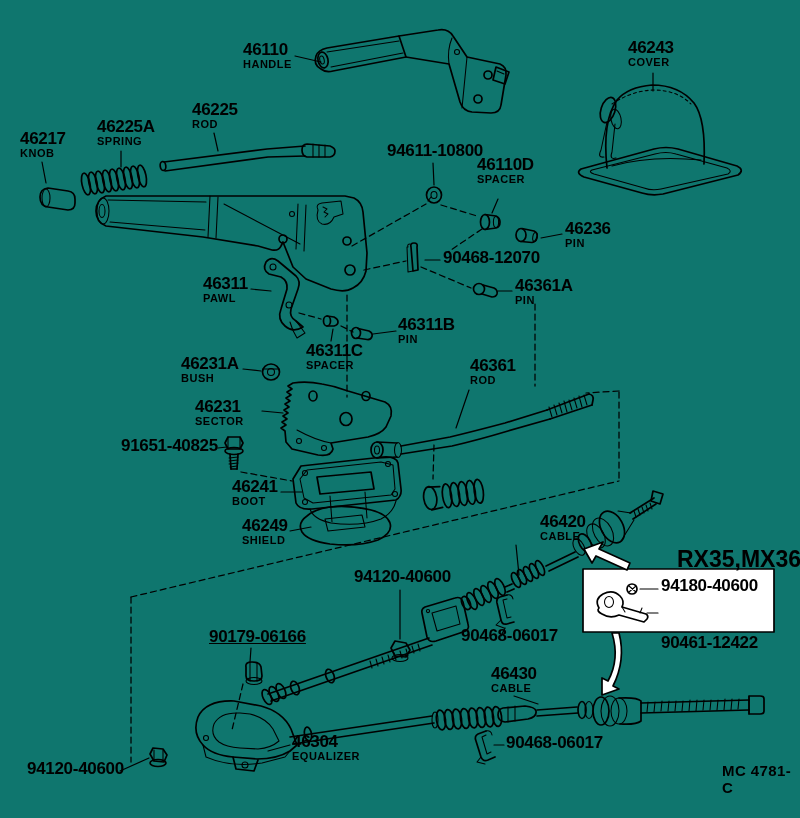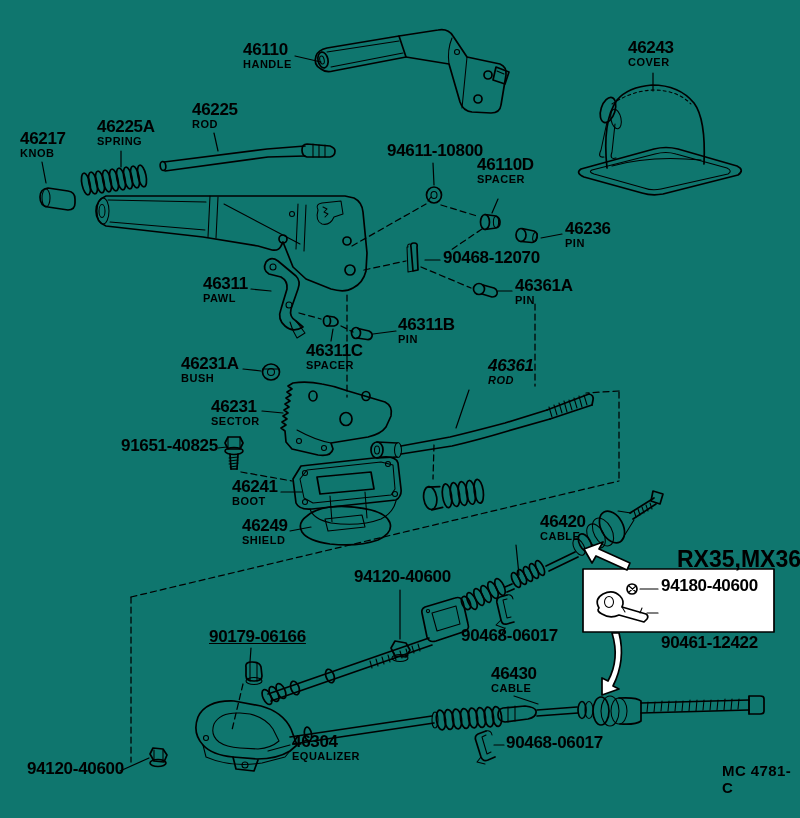--- a/index.html
+++ b/index.html
@@ -402,25 +402,25 @@
         <div class="sub">PIN</div>
       </div>
       <div class="plabel" style="left: 306px; top: 342px;">
         <div class="num">46311C</div>
         <div class="sub">SPACER</div>
       </div>
       <div class="plabel" style="left: 181px; top: 355px;">
         <div class="num">46231A</div>
         <div class="sub">BUSH</div>
       </div>
-      <div class="plabel" style="left: 488px; top: 357px; font-style: italic;">
+      <div class="plabel" style="left: 470px; top: 357px;">
         <div class="num">46361</div>
         <div class="sub">ROD</div>
       </div>
-      <div class="plabel" style="left: 211px; top: 398px;">
+      <div class="plabel" style="left: 195px; top: 398px;">
         <div class="num">46231</div>
         <div class="sub">SECTOR</div>
       </div>
       <div class="plabel" style="left: 121px; top: 437px;">
         <div class="num">91651-40825</div>
       </div>
       <div class="plabel" style="left: 232px; top: 478px;">
         <div class="num">46241</div>
         <div class="sub">BOOT</div>
       </div>

